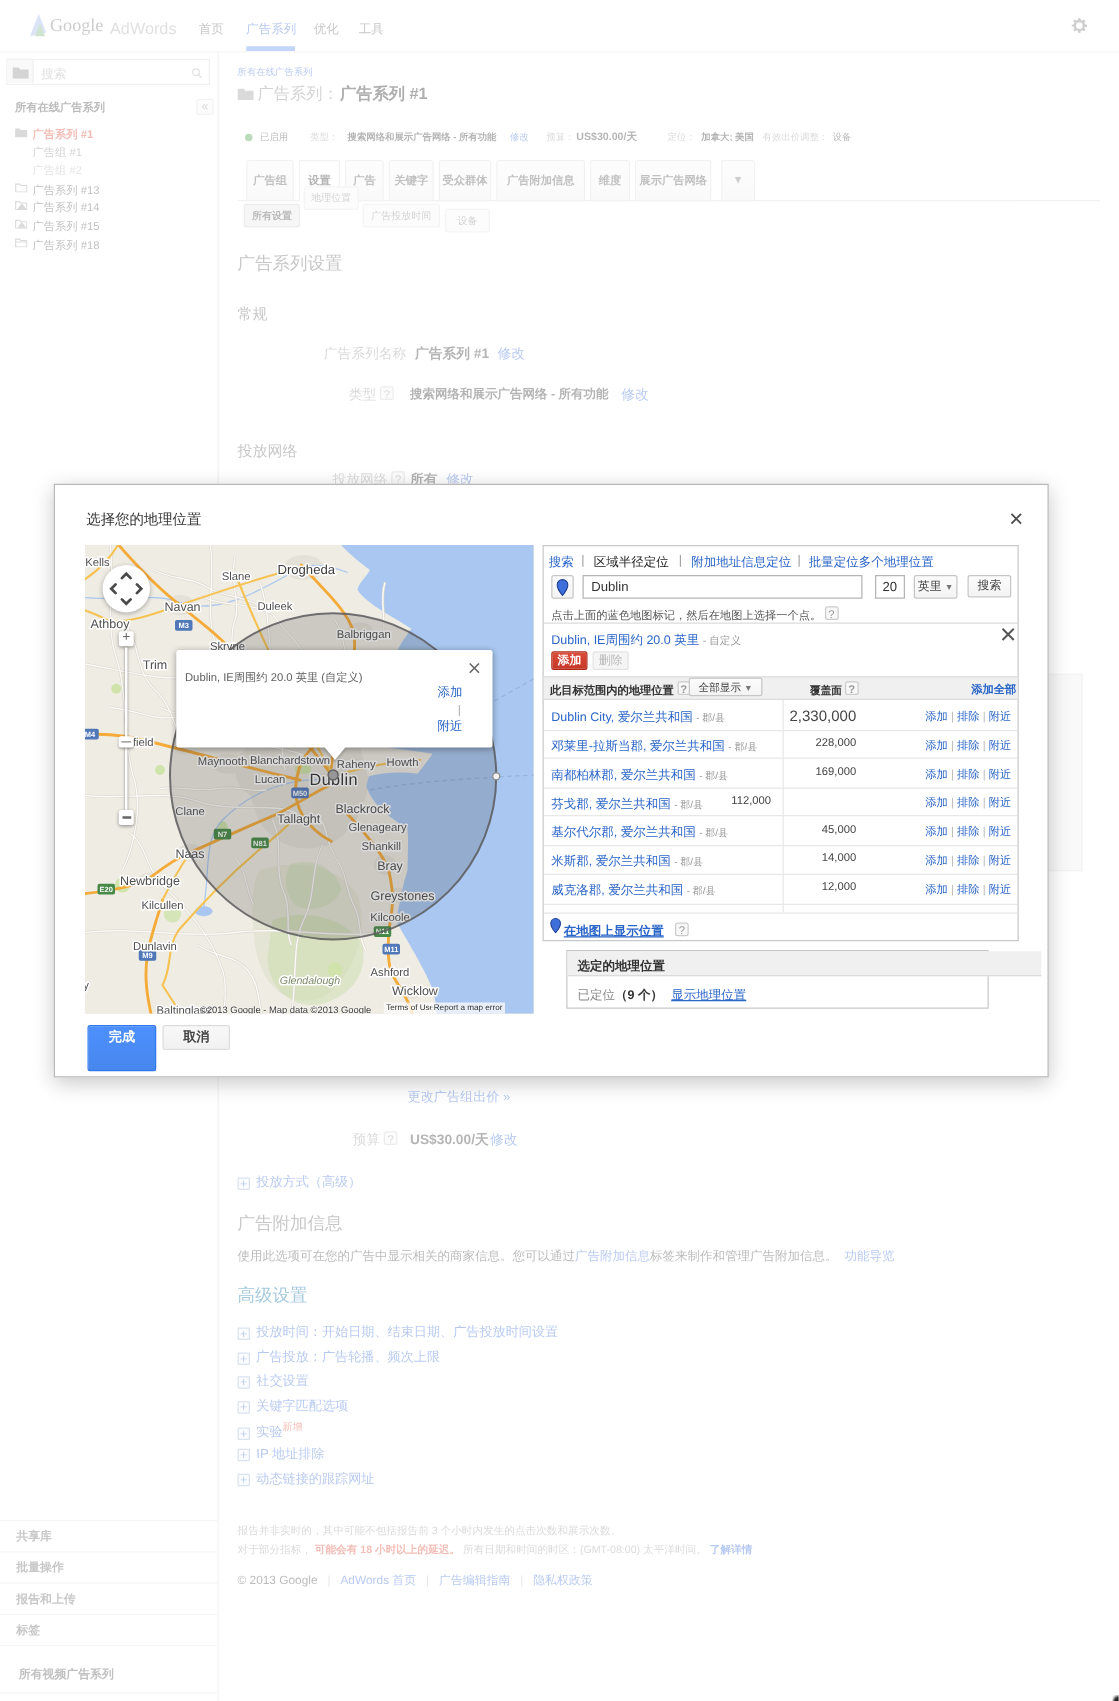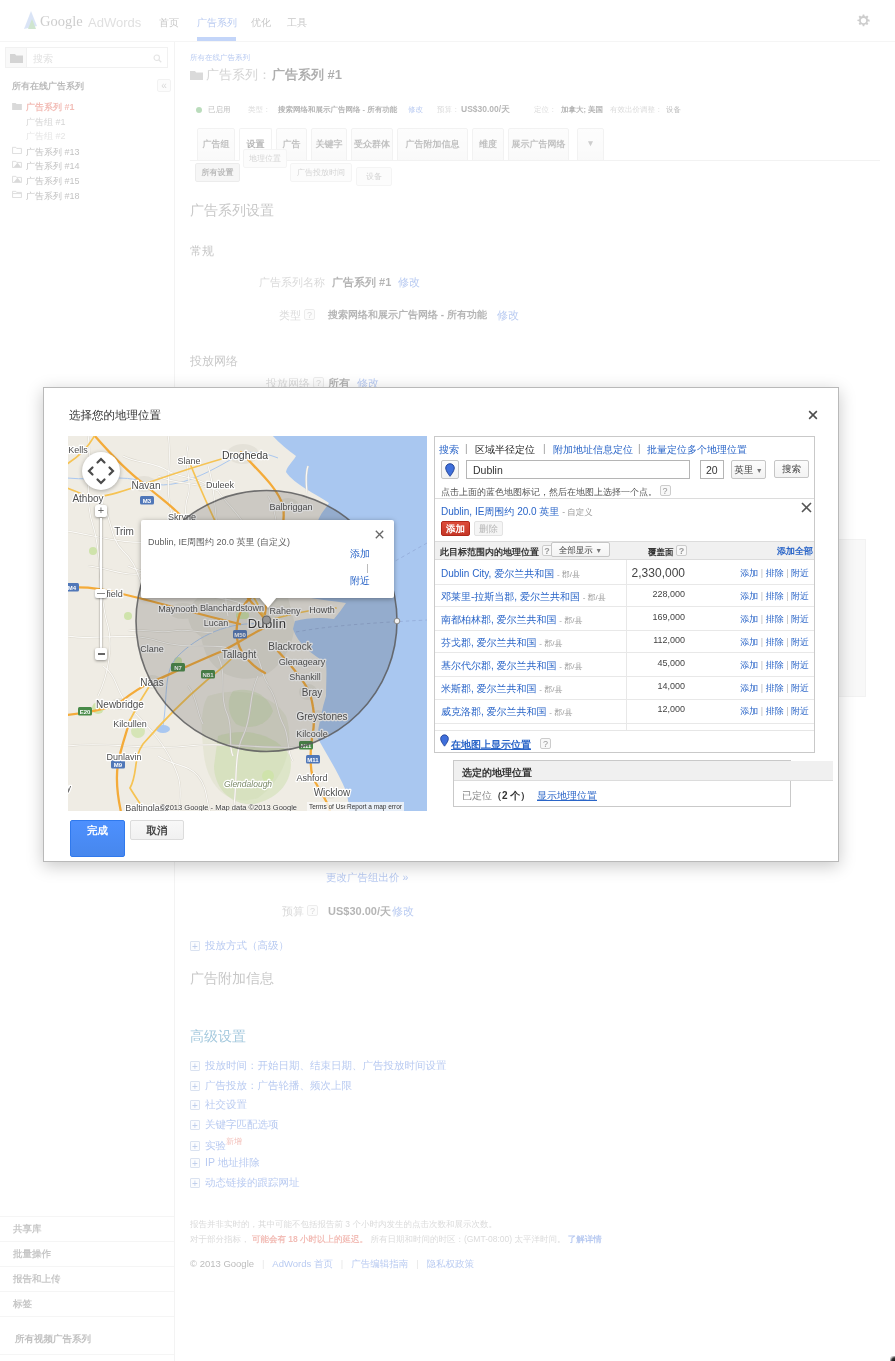--- a/index.html
+++ b/index.html
@@ -136,20 +136,21 @@
   <div class="a" style="left:357px;top:376px;font-size:11px;color:#3a6cd8">修改</div>
 
   <div class="a" style="left:620px;top:539px;width:246px;height:158px;background:#ededed;border:1px solid #ddd"></div>
 
   <div class="a" style="left:326px;top:871px;font-size:10.5px;color:#3a6cd8">更改广告组出价 »</div>
   <div class="a" style="left:282px;top:904px;font-size:11px;color:#999">预算 <span class="q">?</span></div>
   <div class="a b" style="left:328px;top:904px;font-size:11px">US$30.00/天</div>
   <div class="a" style="left:392px;top:904px;font-size:11px;color:#3a6cd8">修改</div>
   <div class="a" style="left:190px;top:939px;font-size:10.5px;color:#3a6cd8"><span class="plus">+</span>投放方式（高级）</div>
   <div class="a" style="left:190px;top:970px;font-size:14px;color:#666">广告附加信息</div>
+  <div class="a" style="left:190px;top:998px;font-size:10px;color:#444">使用此选项可在您的广告中显示相关的商家信息。您可以通过<span style="color:#3a6cd8">广告附加信息</span>标签来制作和管理广告附加信息。&nbsp;&nbsp;<span style="color:#3a6cd8">功能导览</span></div>
   <div class="a" style="left:190px;top:1028px;font-size:14px;color:#0369a1">高级设置</div>
   <div class="a" style="left:190px;top:1059px;font-size:10.5px;color:#3a6cd8"><span class="plus">+</span>投放时间：开始日期、结束日期、广告投放时间设置</div>
   <div class="a" style="left:190px;top:1079px;font-size:10.5px;color:#3a6cd8"><span class="plus">+</span>广告投放：广告轮播、频次上限</div>
   <div class="a" style="left:190px;top:1098px;font-size:10.5px;color:#3a6cd8"><span class="plus">+</span>社交设置</div>
   <div class="a" style="left:190px;top:1118px;font-size:10.5px;color:#3a6cd8"><span class="plus">+</span>关键字匹配选项</div>
   <div class="a" style="left:190px;top:1136px;font-size:10.5px;color:#3a6cd8"><span class="plus">+</span>实验<sup style="color:#dd4b39;font-size:8px">新增</sup></div>
   <div class="a" style="left:190px;top:1156px;font-size:10.5px;color:#3a6cd8"><span class="plus">+</span>IP 地址排除</div>
   <div class="a" style="left:190px;top:1176px;font-size:10.5px;color:#3a6cd8"><span class="plus">+</span>动态链接的跟踪网址</div>
 
   <div class="a" style="left:190px;top:1219px;font-size:8.5px;color:#999">报告并非实时的，其中可能不包括报告前 3 个小时内发生的点击次数和展示次数。</div>
@@ -423,21 +424,21 @@
     <div class="hl" style="left:0;top:147px;width:379px;background:#e8e8e8"></div>
     <div class="a" style="left:6px;top:153px;font-size:10px;color:#2a65c8">邓莱里-拉斯当郡, 爱尔兰共和国 <span style="font-size:8px;color:#999">- 郡/县</span></div>
     <div class="a" style="left:150px;top:152px;width:100px;text-align:right;font-size:9px;color:#444">228,000</div>
     <div class="a" style="right:5px;top:153px;font-size:9px;color:#2a65c8">添加 <span style="color:#bbb">|</span> 排除 <span style="color:#bbb">|</span> 附近</div>
     <div class="hl" style="left:0;top:169px;width:379px;background:#e8e8e8"></div>
     <div class="a" style="left:6px;top:176px;font-size:10px;color:#2a65c8">南都柏林郡, 爱尔兰共和国 <span style="font-size:8px;color:#999">- 郡/县</span></div>
     <div class="a" style="left:150px;top:175px;width:100px;text-align:right;font-size:9px;color:#444">169,000</div>
     <div class="a" style="right:5px;top:176px;font-size:9px;color:#2a65c8">添加 <span style="color:#bbb">|</span> 排除 <span style="color:#bbb">|</span> 附近</div>
     <div class="hl" style="left:0;top:193px;width:379px;background:#e8e8e8"></div>
     <div class="a" style="left:6px;top:199px;font-size:10px;color:#2a65c8">芬戈郡, 爱尔兰共和国 <span style="font-size:8px;color:#999">- 郡/县</span></div>
-    <div class="a" style="left:150px;top:198px;width:100px;text-align:right;font-size:9px;color:#444">112,000</div>
+    <div class="a" style="left:150px;top:198px;width:100px;font-size:9px;color:#444">112,000</div>
     <div class="a" style="right:5px;top:199px;font-size:9px;color:#2a65c8">添加 <span style="color:#bbb">|</span> 排除 <span style="color:#bbb">|</span> 附近</div>
     <div class="hl" style="left:0;top:215px;width:379px;background:#e8e8e8"></div>
     <div class="a" style="left:6px;top:222px;font-size:10px;color:#2a65c8">基尔代尔郡, 爱尔兰共和国 <span style="font-size:8px;color:#999">- 郡/县</span></div>
     <div class="a" style="left:150px;top:221px;width:100px;text-align:right;font-size:9px;color:#444">45,000</div>
     <div class="a" style="right:5px;top:222px;font-size:9px;color:#2a65c8">添加 <span style="color:#bbb">|</span> 排除 <span style="color:#bbb">|</span> 附近</div>
     <div class="hl" style="left:0;top:239px;width:379px;background:#e8e8e8"></div>
     <div class="a" style="left:6px;top:245px;font-size:10px;color:#2a65c8">米斯郡, 爱尔兰共和国 <span style="font-size:8px;color:#999">- 郡/县</span></div>
     <div class="a" style="left:150px;top:244px;width:100px;text-align:right;font-size:9px;color:#444">14,000</div>
     <div class="a" style="right:5px;top:245px;font-size:9px;color:#2a65c8">添加 <span style="color:#bbb">|</span> 排除 <span style="color:#bbb">|</span> 附近</div>
     <div class="hl" style="left:0;top:262px;width:379px;background:#e8e8e8"></div>
@@ -450,20 +451,20 @@
     <svg class="a" style="left:5px;top:297px" width="9" height="13" viewBox="0 0 10 14">
         <path d="M5 .7 C2.6 .7 .7 2.6 .7 5 C.7 8.2 5 13.3 5 13.3 S9.3 8.2 9.3 5 C9.3 2.6 7.4 .7 5 .7Z" fill="#3f6fdb" stroke="#1c3c8f" stroke-width=".9"></path>
       </svg>
     <div class="a b" style="left:16px;top:301px;font-size:10px;color:#2a65c8;text-decoration:underline">在地图上显示位置</div>
     <div class="a" style="left:105px;top:300px"><span class="q">?</span></div>
   </div>
 
   <div class="a" style="left:409px;top:372px;width:338px;height:47px;border:1px solid #c9c9c9">
     <div class="a" style="left:0;top:0;width:379px;height:20px;background:#f0f0f0;border-bottom:1px solid #dcdcdc"></div>
     <div class="a b" style="left:8px;top:5px;font-size:10px;color:#333">选定的地理位置</div>
-    <div class="a" style="left:8px;top:28px;font-size:10px;color:#888">已定位<span class="b" style="color:#333">（2 个）</span></div>
+    <div class="a" style="left:8px;top:28px;font-size:10px;color:#888">已定位<span class="b" style="color:#333">（9 个）</span></div>
     <div class="a" style="left:83px;top:28px;font-size:10px;color:#2a65c8;text-decoration:underline">显示地理位置</div>
   </div>
 
   <div class="a b" style="left:26px;top:432px;width:55px;height:37px;background:linear-gradient(#4d90fe,#4787ed);border:1px solid #3079ed;border-radius:2px;color:#fff;font-size:10.5px;text-align:center;line-height:19px">完成</div>
   <div class="a b" style="left:86px;top:432px;width:54px;height:20px;background:linear-gradient(#f8f8f8,#f1f1f1);border:1px solid #dcdcdc;border-radius:2px;color:#444;font-size:10.5px;text-align:center;line-height:19px">取消</div>
 </div>
 <div class="a" style="left:890px;top:1356px;width:5px;height:5px;background:radial-gradient(circle at 100% 100%,#111 0%,#333 45%,rgba(80,80,80,.35) 70%,transparent 90%)"></div>
 
 </body></html>

